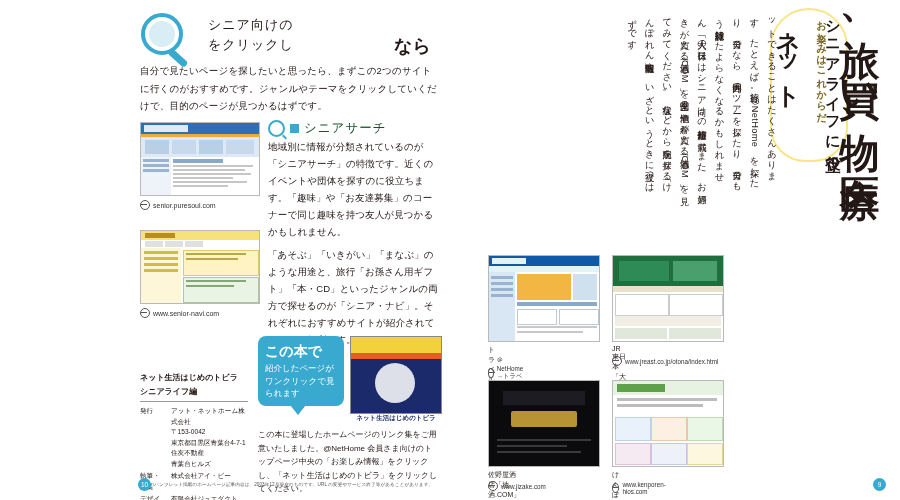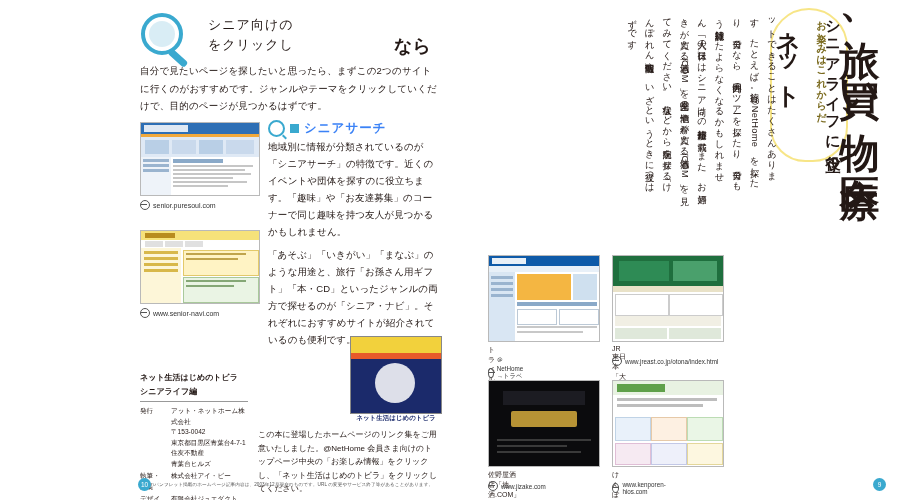--- a/index.html
+++ b/index.html
@@ -29,21 +29,21 @@
   .lede{position:absolute;left:140px;top:62px;width:300px;font-size:9.5px;line-height:1.85;letter-spacing:0.2px;color:#231815;}
 
   
   .sec{position:absolute;}
   .sec-shot{position:absolute;left:0;top:0;width:118px;height:72px;border:1px solid #b9b9b9;background:#fff;overflow:hidden;}
   .sec-url{position:absolute;left:0;top:78px;font-size:7px;color:#333;display:flex;align-items:center;gap:3px;}
   .globe{display:inline-block;width:8px;height:8px;border-radius:50%;border:1px solid #555;position:relative;}
   .globe:before{content:"";position:absolute;left:0;top:3px;width:6px;height:0;border-top:1px solid #555;}
   .sec-title{position:absolute;left:128px;top:-2px;display:flex;align-items:center;gap:5px;}
   .sec-title .sq{width:9px;height:9px;background:#3aa9cf;}
-  .sec-title .tx{font-size:12.5px;font-weight:bold;letter-spacing:1px;color:#3b82f6;}
+  .sec-title .tx{font-size:12.5px;font-weight:normal;letter-spacing:1px;color:#14532d;}
   .sec-title .lens{width:13px;height:13px;border:2px solid #3aa9cf;border-radius:50%;position:relative;}
   .sec-title .lens:after{content:"";position:absolute;right:-4px;bottom:-3px;width:5px;height:2px;background:#3aa9cf;transform:rotate(45deg);}
   .sec-body{position:absolute;left:128px;top:16px;width:172px;font-size:9.5px;line-height:1.8;letter-spacing:0.1px;color:#231815;}
 
   
   .ss{position:absolute;inset:0;font-size:2.4px;line-height:1.25;}
   .ss .bar{position:absolute;}
 
   
   .bookbox{position:absolute;left:258px;top:336px;width:182px;height:130px;}
@@ -162,20 +162,24 @@
         </div>
       </div>
       <div class="sec-url">
         <span class="globe"></span>
         <span>www.senior-navi.com</span>
       </div>
       <div class="sec-body">「あそぶ」「いきがい」「まなぶ」のような用途と、旅行「お孫さん用ギフト」「本・CD」といったジャンルの両方で探せるのが「シニア・ナビ」。それぞれにおすすめサイトが紹介されているのも便利です。</div>
     </div>
 
     <div class="bookbox">
+      <div class="bubble">
+        <div class="b1">この本で</div>
+        <div class="b2">紹介したページがワンクリックで見られます</div>
+      </div>
       <div class="bookcover">
         <div class="bc-top"></div>
         <div class="bc-t2"></div>
         <div class="bc-circ"></div>
       </div>
       <div class="bookcap">ネット生活はじめのトビラ</div>
       <div class="bookdesc">この本に登場したホームページのリンク集をご用意いたしました。@NetHome 会員さま向けのトップページ中央の「お楽しみ情報」をクリックし、「ネット生活はじめのトビラ」をクリックしてください。</div>
     </div>
 
     <div class="colophon">

